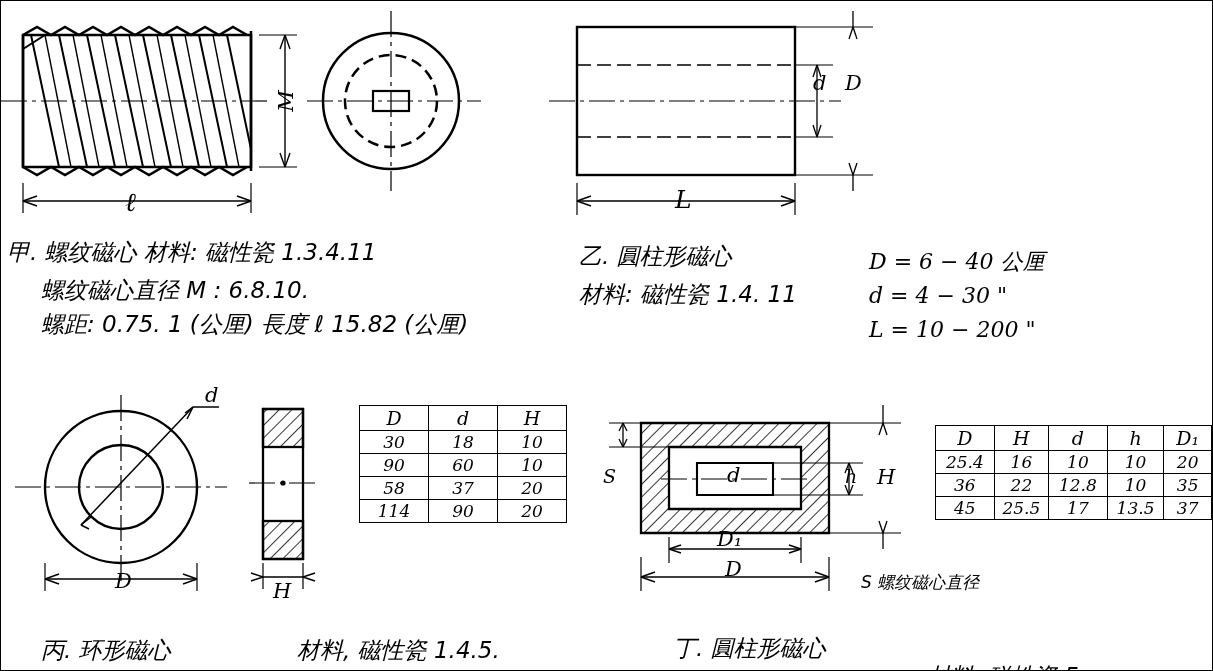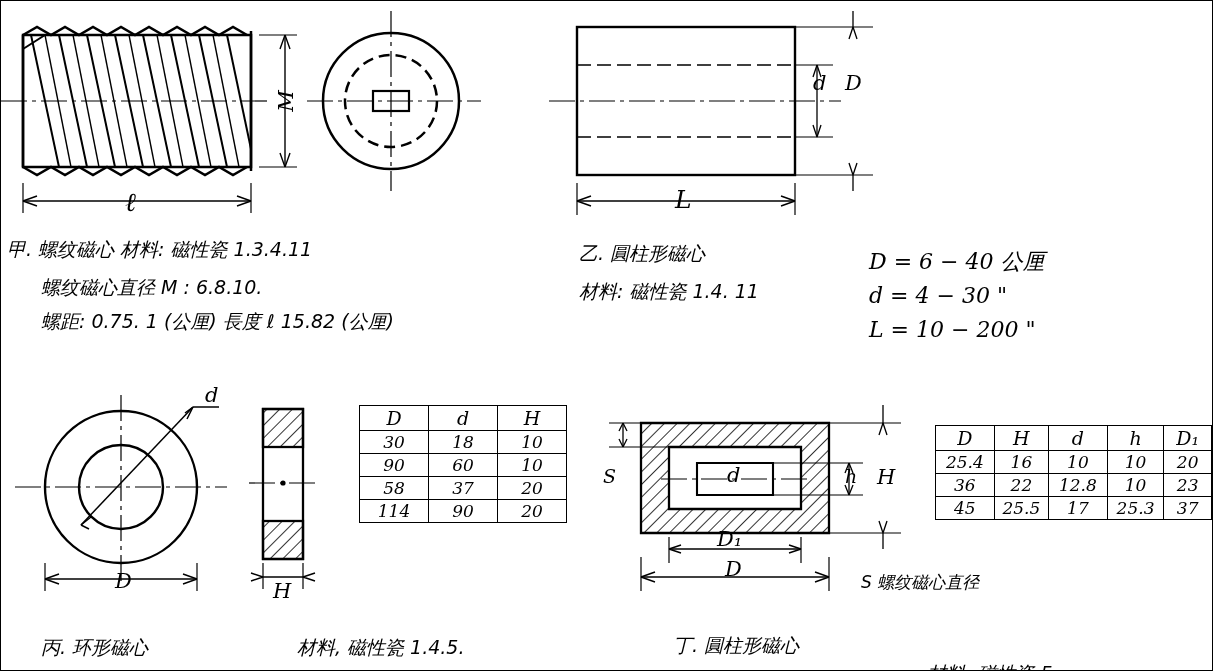--- a/index.html
+++ b/index.html
@@ -18,21 +18,21 @@
     overflow: hidden;
     border: 1px solid #000;
     box-sizing: border-box;
   }
   .fig {
     position: absolute;
   }
   .cap {
     position: absolute;
     font-family: "DejaVu Sans", sans-serif;
-    font-size: 19px;
+    font-size: 23px;
     color: #000;
     white-space: nowrap;
     font-style: italic;
   }
   .cap.small { font-size: 17px; }
   .lbl {
     position: absolute;
     font-family: "DejaVu Serif", serif;
     font-style: italic;
     font-size: 21px;
@@ -331,27 +331,27 @@
         <td>16</td>
         <td>10</td>
         <td>10</td>
         <td>20</td>
       </tr>
       <tr>
         <td>36</td>
         <td>22</td>
         <td>12.8</td>
         <td>10</td>
-        <td>23</td>
+        <td>35</td>
       </tr>
       <tr>
         <td>45</td>
         <td>25.5</td>
         <td>17</td>
-        <td>25.3</td>
+        <td>13.5</td>
         <td>37</td>
       </tr>
     </tbody>
   </table>
 
   <div class="cap small" style="left:860px; top:570px;">S 螺纹磁心直径</div>
   <div class="cap" style="left:672px; top:632px;">丁. 圓柱形磁心</div>
   <div class="cap" style="left:926px; top:660px;">材料: 磁性瓷 5.</div>
 
 </div>

